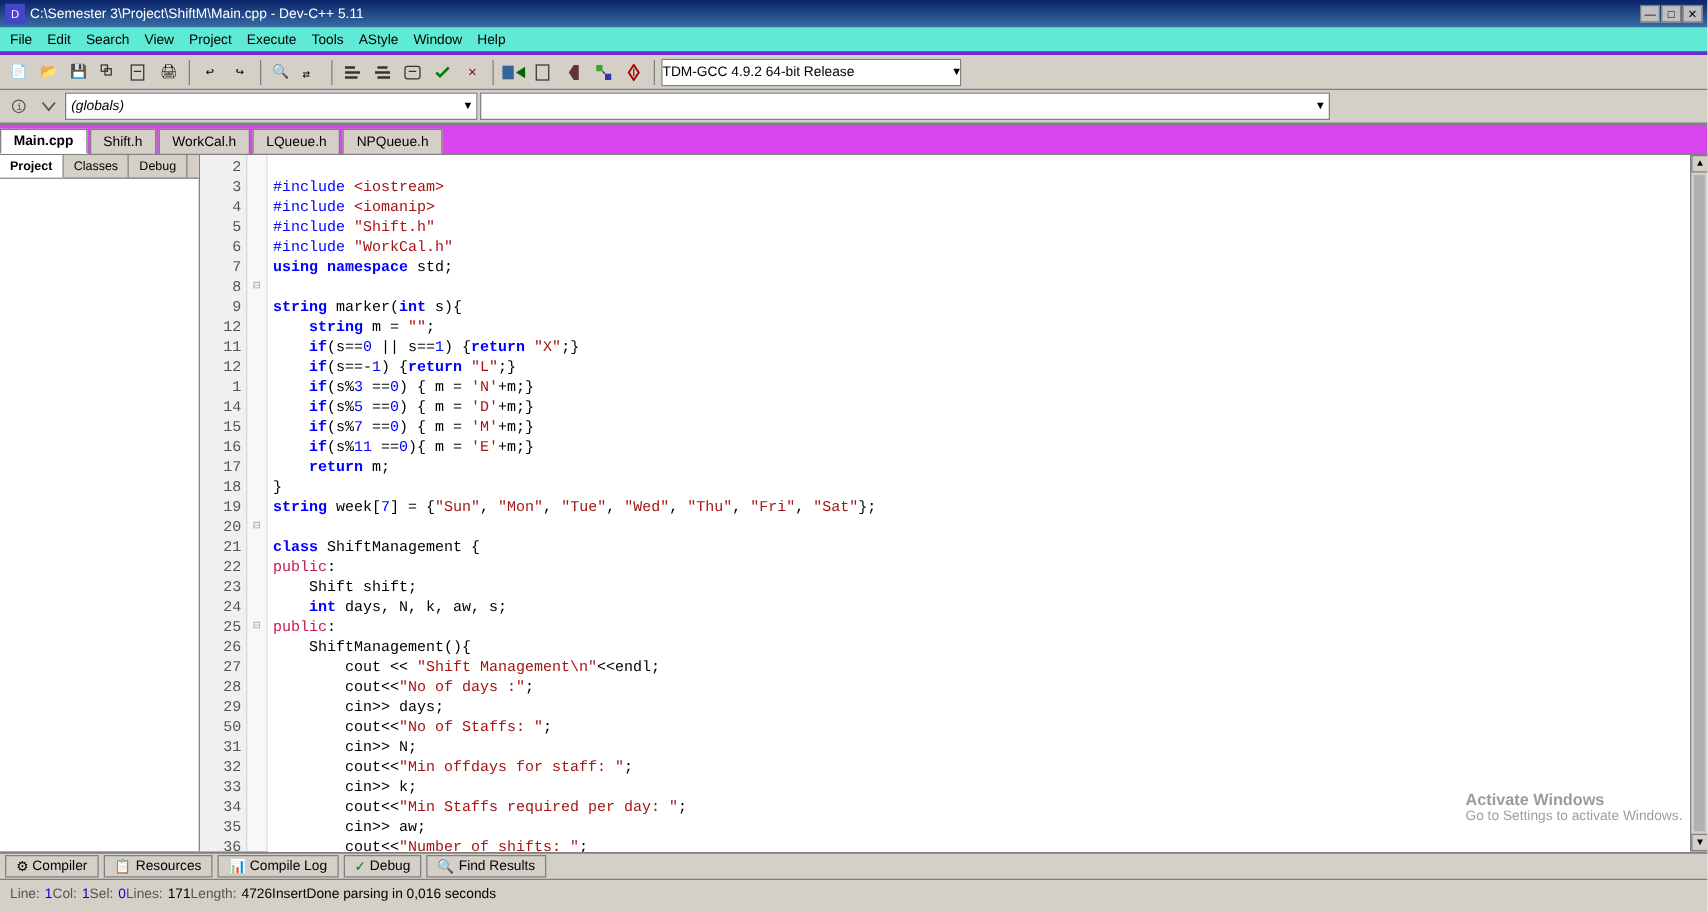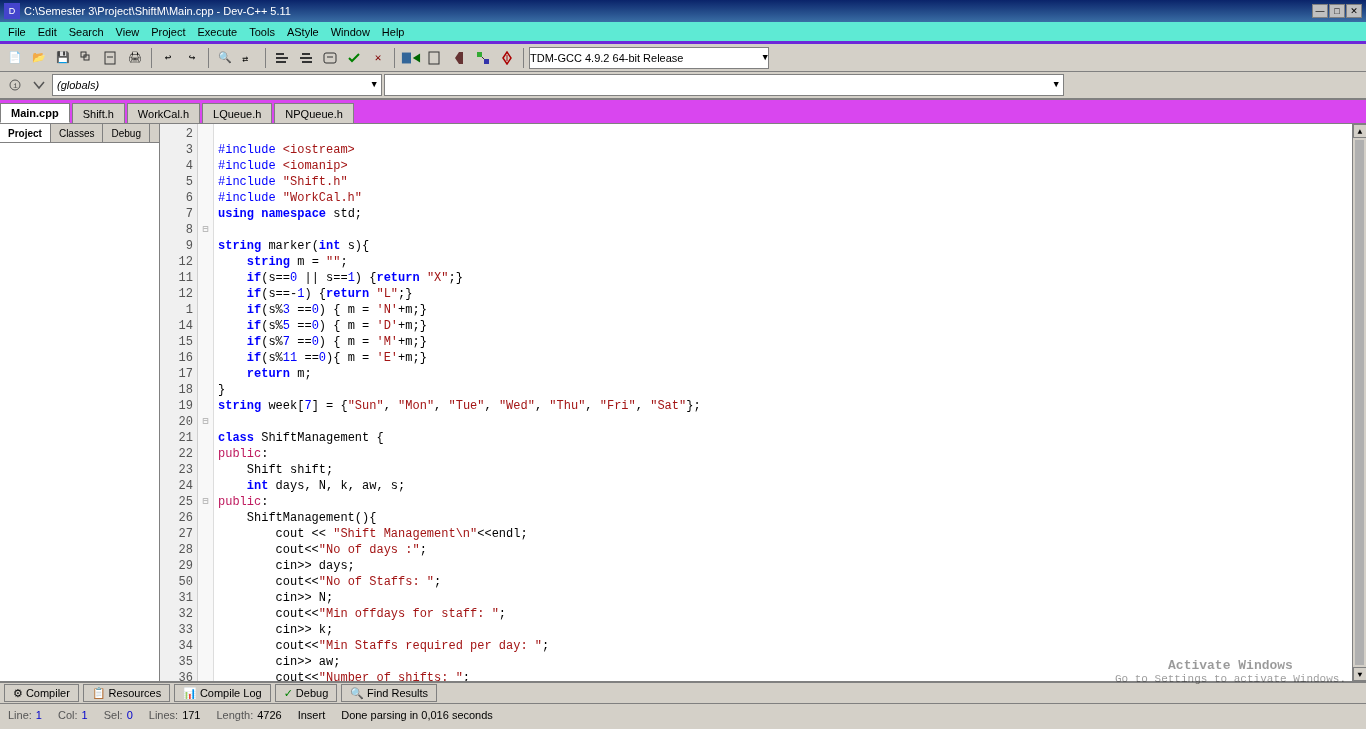--- a/index.html
+++ b/index.html
@@ -245,35 +245,34 @@
     
     #status-bar {
       background: #d4d0c8;
       height: 22px;
       display: flex;
       align-items: center;
       padding: 0 8px;
       border-top: 1px solid #808080;
       font-family: Arial, sans-serif;
       font-size: 11px;
-      gap: 16px;
     }
     .status-item { display: flex; gap: 4px; }
     .status-label { color: #555; }
     .status-val { color: #0000cc; }
 
     
     #activate-windows {
       position: absolute;
-      bottom: 44px;
+      bottom: 70px;
       right: 20px;
       color: rgba(0,0,0,0.4);
-      font-family: Liberation Mono, monospace;
+      font-family: Liberation Sans, sans-serif;
       font-size: 13px;
-      text-align: center;
+      text-align: left;
       pointer-events: none;
     }
     #activate-windows .line1 { font-weight: bold; }
     #activate-windows .line2 { font-size: 11px; }
   </style>
 </head>
 <body>
 
 <div id="title-bar">
   <div id="title-bar-left">

